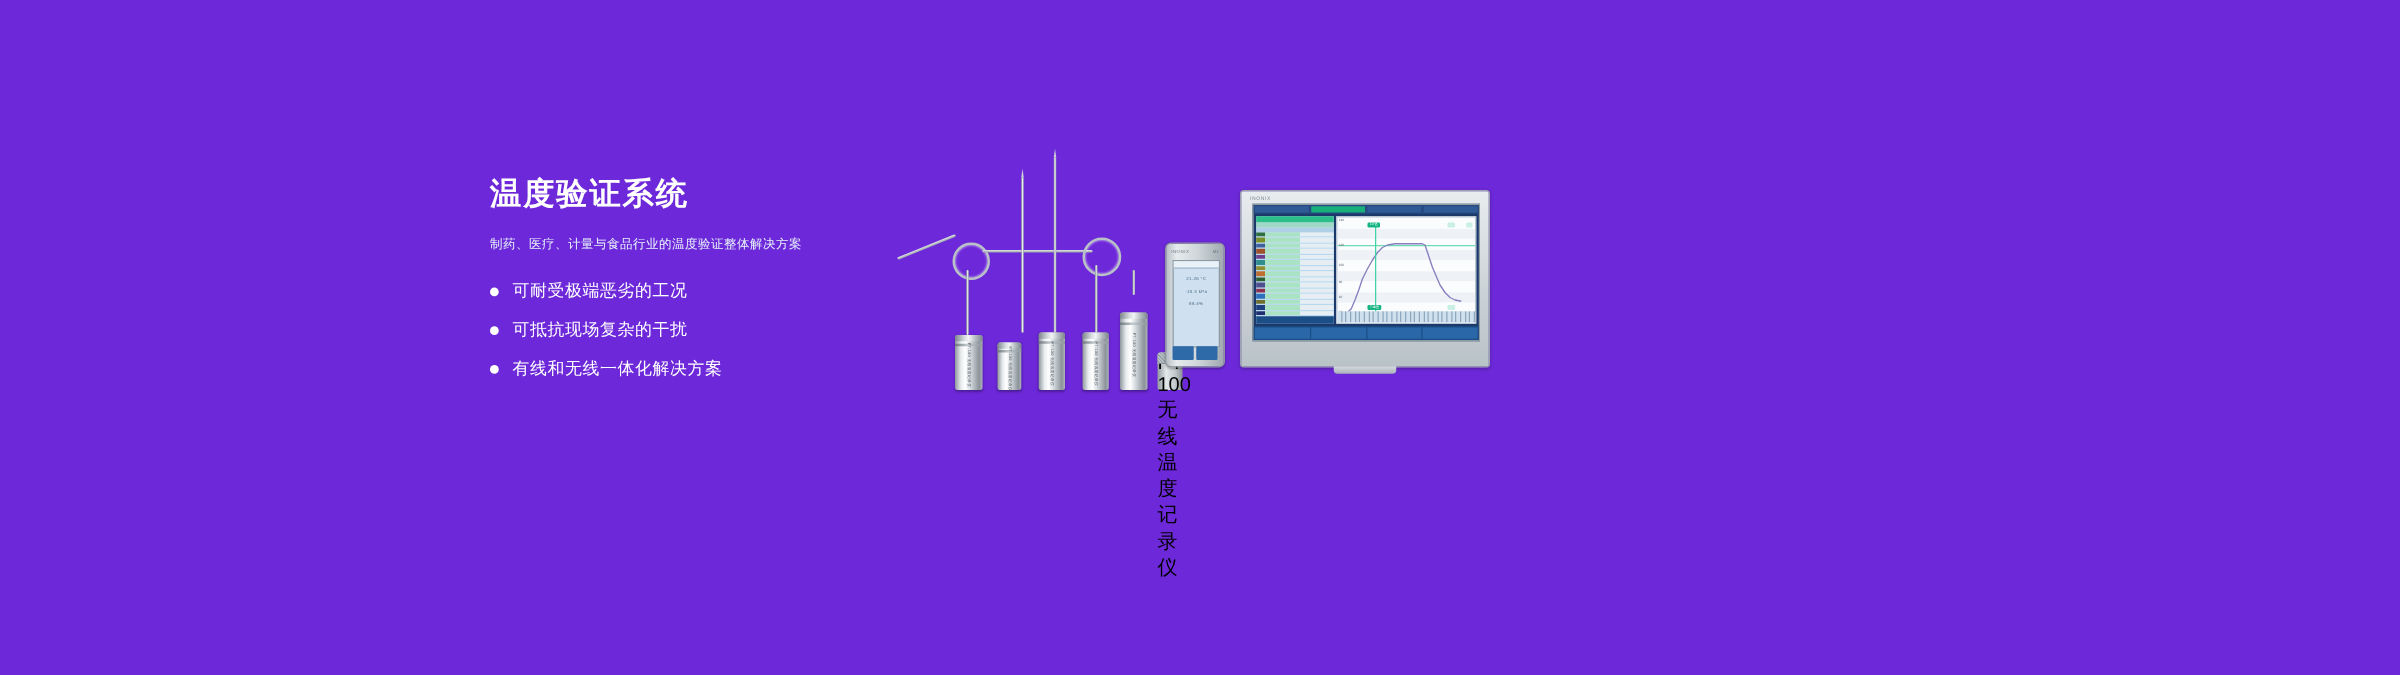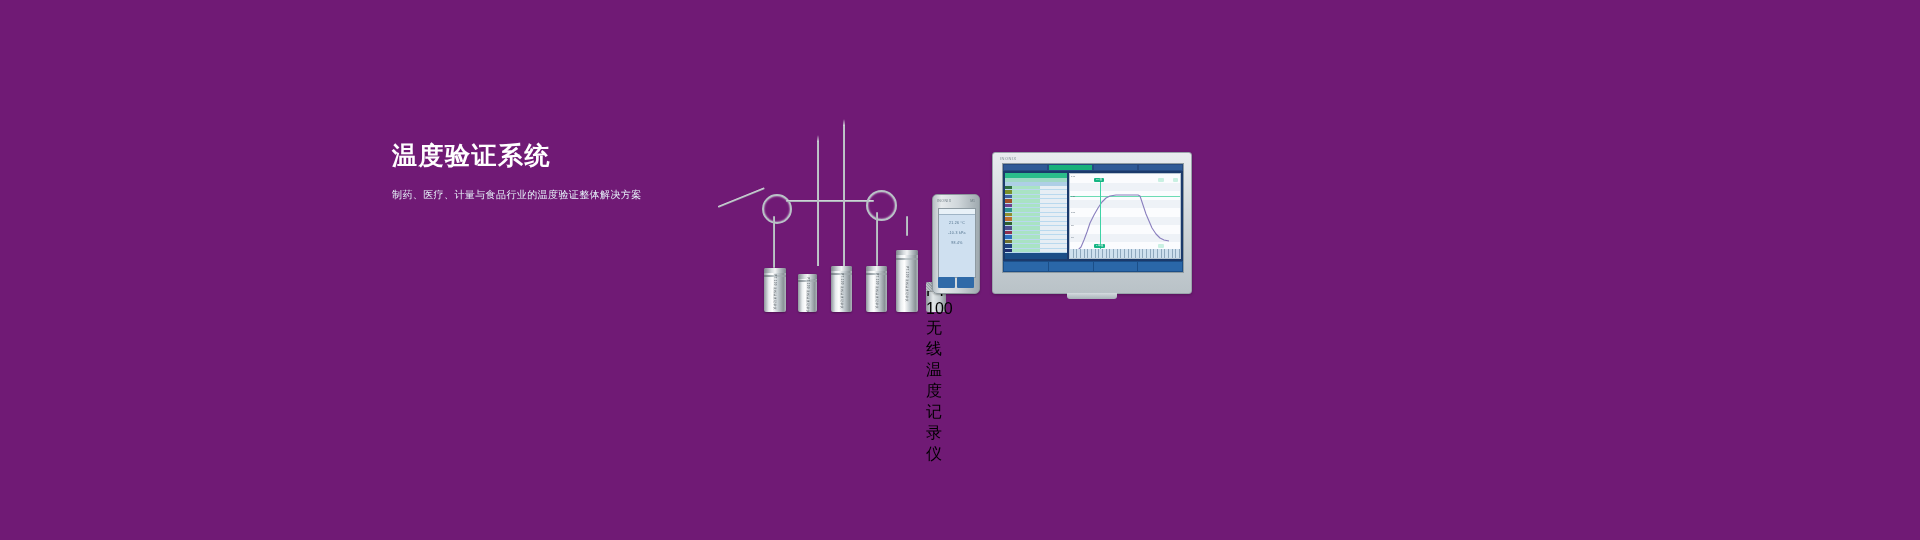--- a/index.html
+++ b/index.html
@@ -3,21 +3,21 @@
 <meta charset="utf-8">
 <style>
   html,body{margin:0;padding:0;}
   body{
     width:1920px;height:540px;overflow:hidden;
     font-family:"Liberation Sans","DejaVu Sans",sans-serif;
     background:#0880bf;
   }
   .banner{
     position:relative;width:1920px;height:540px;
-    background:#701a75;
+    background:#6d28d9;
     overflow:hidden;
   }
   
   .copy{
     position:absolute;left:392px;top:140px;width:520px;
   }
   .title{
     font-size:25px;font-weight:bold;color:#ffffff;
     letter-spacing:1.5px;line-height:1.2;margin:0 0 18px 0;
     white-space:nowrap;
@@ -194,20 +194,34 @@
   }
 </style>
 </head>
 <body>
 
 <div class="banner">
 
   <div class="copy">
     <h1 class="title">温度验证系统</h1>
     <p class="subtitle">制药、医疗、计量与食品行业的温度验证整体解决方案</p>
+    <ul class="bullets">
+      <li class="bullet">
+        <span class="dot"></span>
+        <span class="bullet-text">可耐受极端恶劣的工况</span>
+      </li>
+      <li class="bullet">
+        <span class="dot"></span>
+        <span class="bullet-text">可抵抗现场复杂的干扰</span>
+      </li>
+      <li class="bullet">
+        <span class="dot"></span>
+        <span class="bullet-text">有线和无线一体化解决方案</span>
+      </li>
+    </ul>
   </div>
 
   <div class="product">
 
     <div class="wire" style="left:18px;top:86px;width:50px;transform:rotate(-22deg);transform-origin:left center;"></div>
     <div class="coil" style="left:62px;top:74px;width:26px;height:26px;"></div>
     <div class="wire" style="left:86px;top:80px;width:88px;"></div>
     <div class="coil" style="left:166px;top:70px;width:27px;height:27px;"></div>
     <div class="stem" style="left:73px;top:96px;height:52px;"></div>
     <div class="stem" style="left:176px;top:92px;height:54px;"></div>

